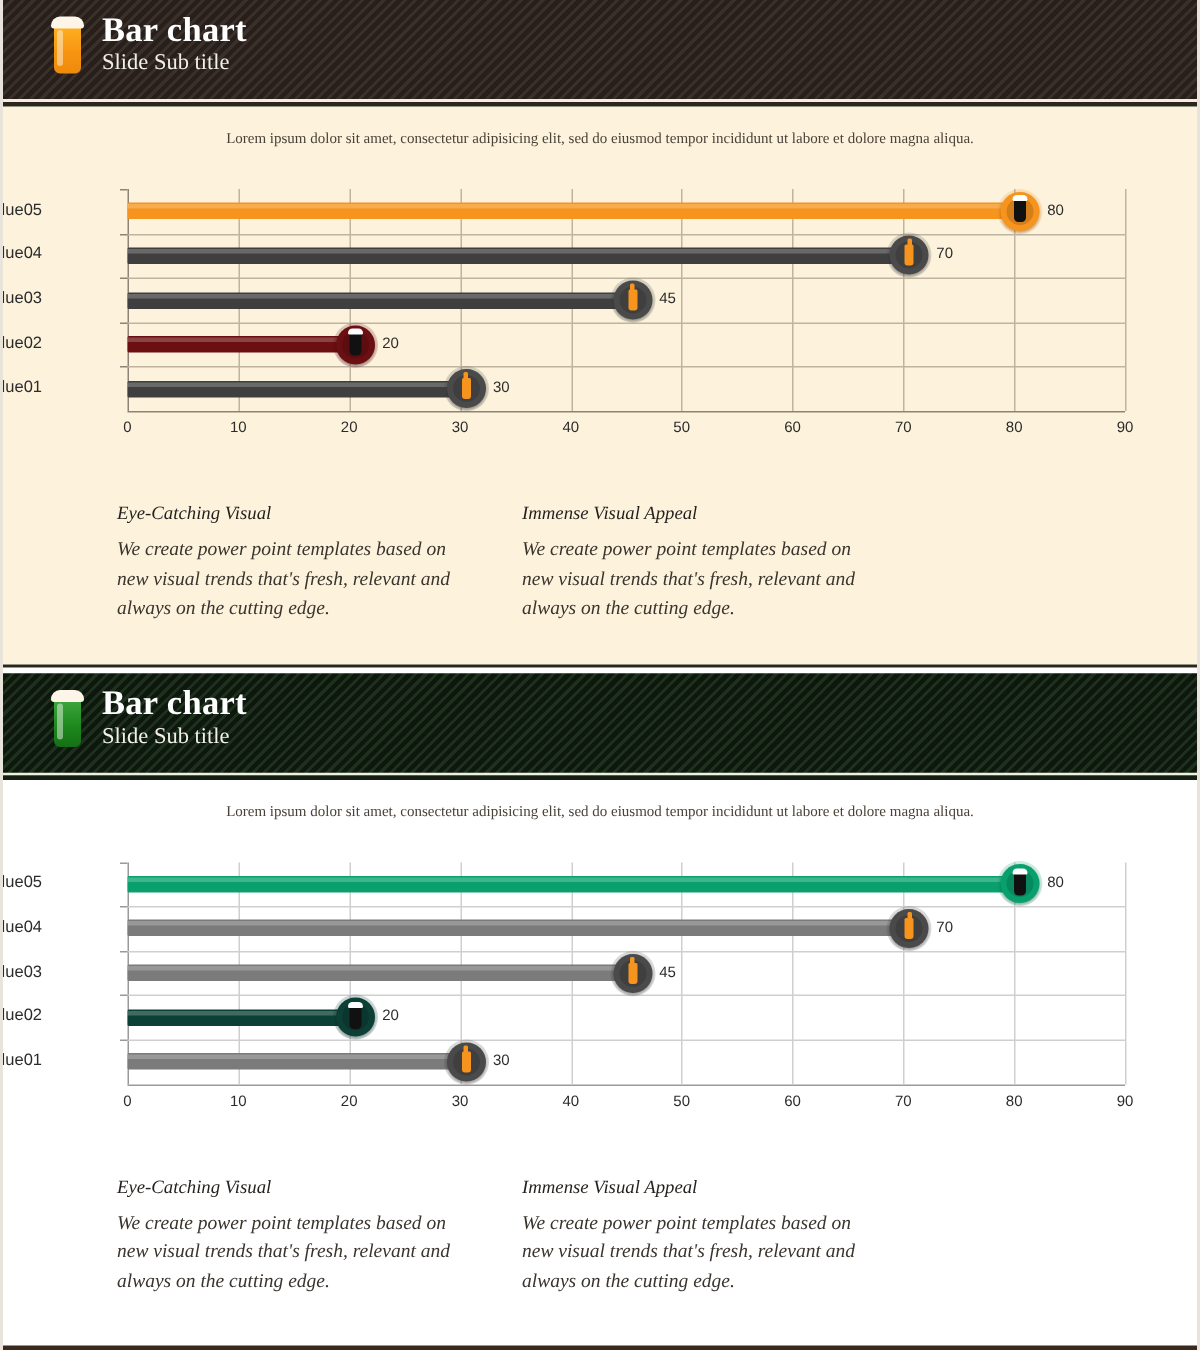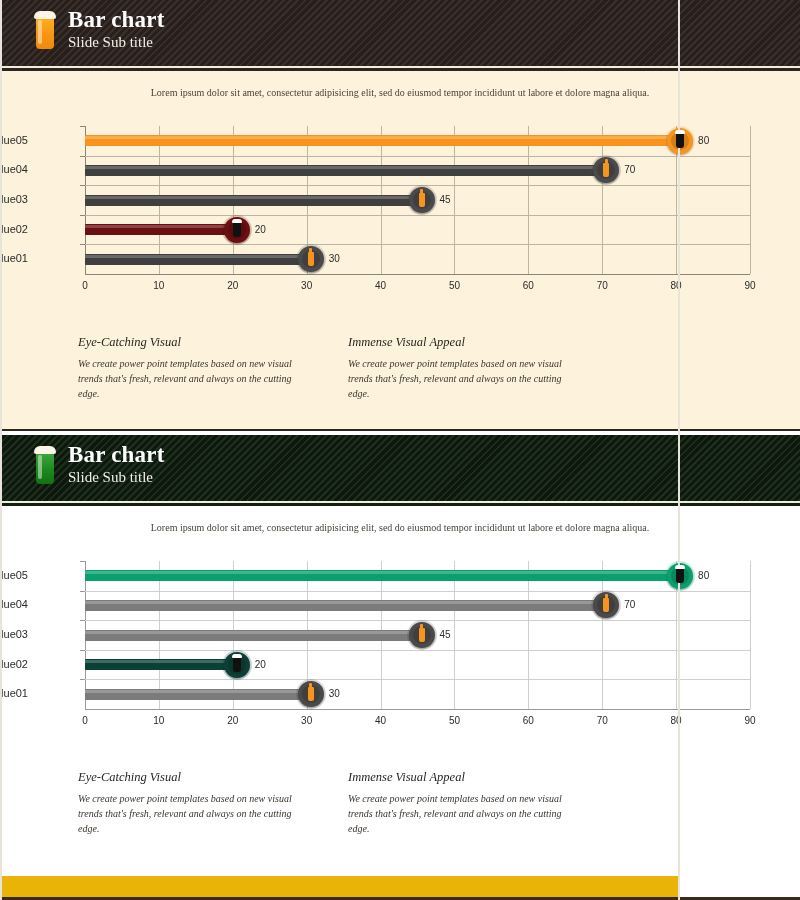--- a/index.html
+++ b/index.html
@@ -3,21 +3,21 @@
 <meta charset="utf-8">
 <style>
   * { box-sizing: border-box; margin: 0; padding: 0; }
   html, body {
     width: 800px; height: 900px;
     background: #ffffff;
     font-family: "Liberation Serif", serif;
     overflow: hidden;
   }
 
-  .page { position: relative; width: 680px; height: 900px; background: #eab308; }
+  .page { position: relative; width: 800px; height: 900px; background: #14532d; }
 
   
   .slide { position: relative; width: 800px; }
 
   
   .header {
     position: relative;
     height: 66px;
     overflow: hidden;
   }
@@ -173,21 +173,21 @@
   }
 
   
   .cols { position: relative; display: flex; padding: 22px 0 0 78px; gap: 38px; }
   .col { width: 232px; font-style: italic; }
   .col-title {
     font-size: 12.5px; color: #231f1c; margin-bottom: 6px;
     font-family: "Liberation Serif", serif;
   }
   .col-body {
-    font-size: 10px; line-height: 1.5; color: #3a342e;
+    font-size: 13px; line-height: 1.5; color: #3a342e;
     font-family: "Liberation Serif", serif;
   }
   .slide-gap { height: 4px; background: #ffffff; }
   .slide-edge { height: 2px; background: #2e2420; }
   .page-footline { position: absolute; left: 0; bottom: 0; width: 800px; height: 3px; background: #3a2a1d; }
   .side-edge { position: absolute; top: 0; width: 2px; height: 900px; background: #e8e4dc; }
 </style>
 </head>
 <body>
 

